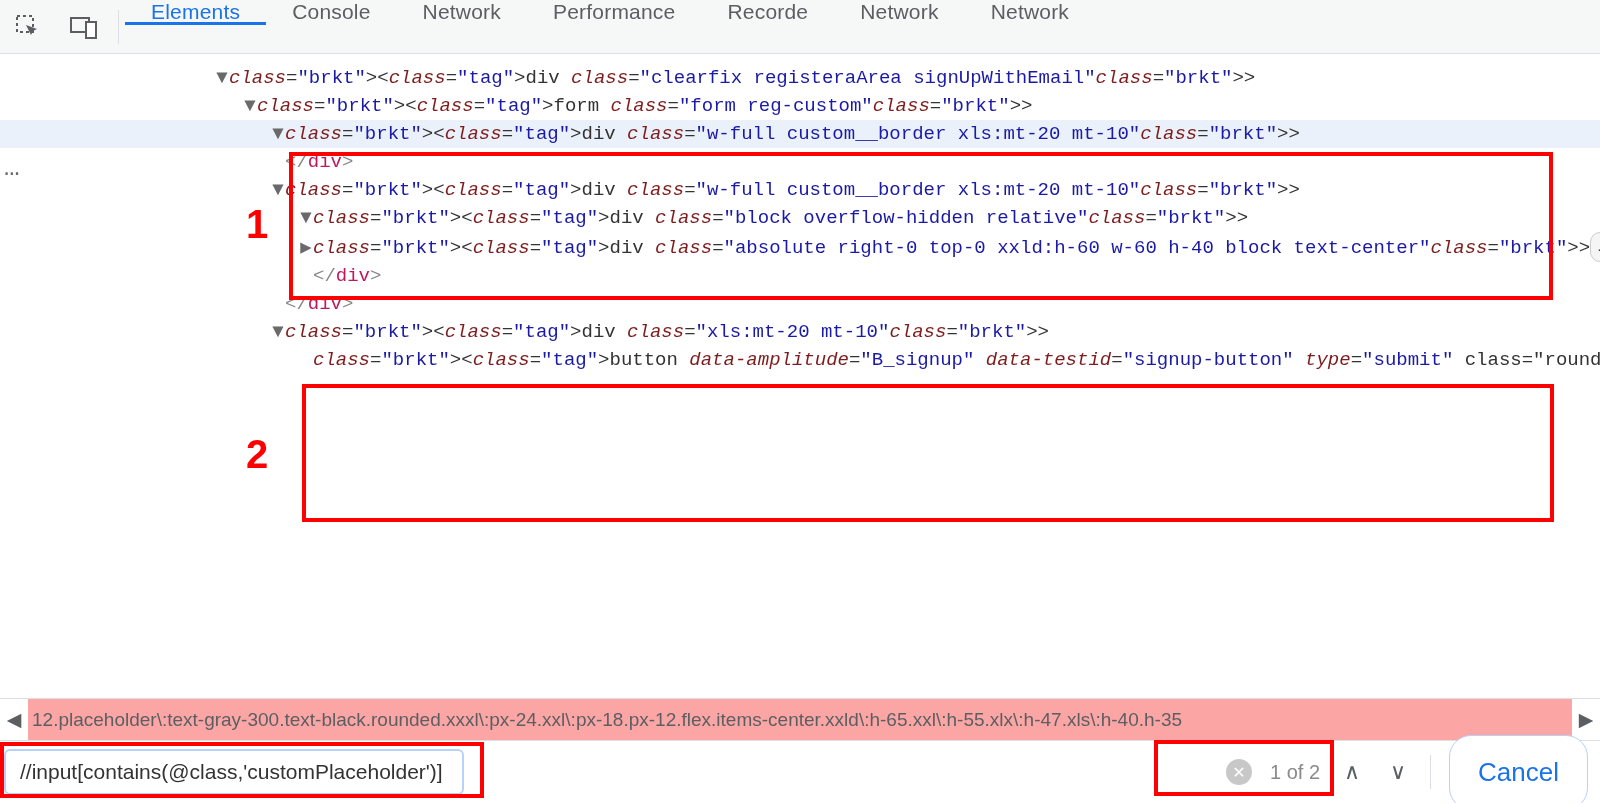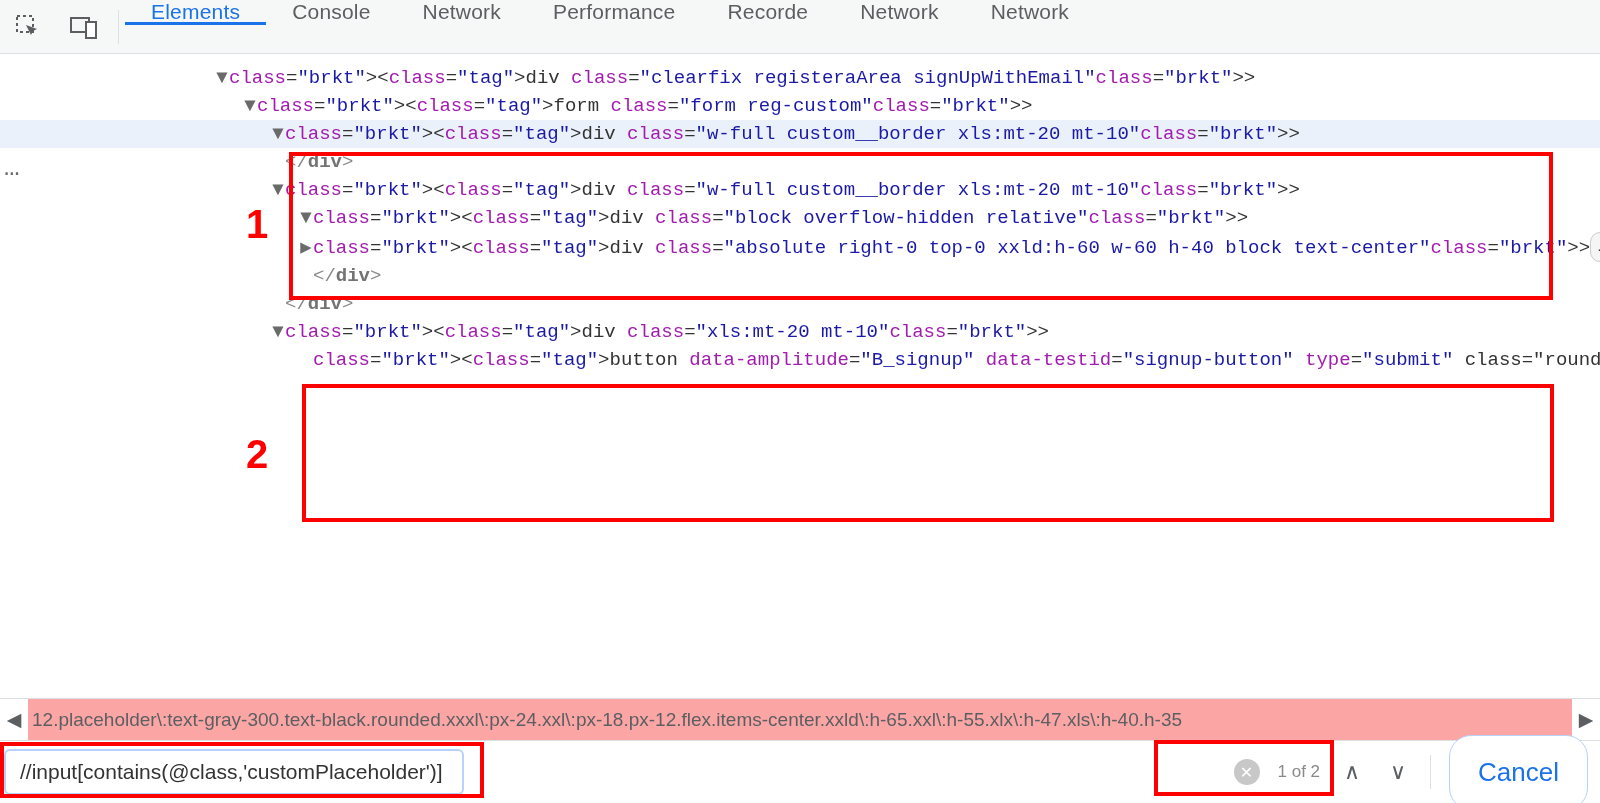--- a/index.html
+++ b/index.html
@@ -73,22 +73,22 @@
   .tree {
     position: absolute;
     left: 0;
     top: 10px;
     right: 0;
     white-space: pre;
   }
   .ln { display: block; padding-left: 0; }
   .arrow { color: #6a6a6a; display:inline-block; width: 14px; text-align:center; }
   .brkt { color: #888; }
-  .tag  { color: #737373; font-weight: bold; }
-  .attr { color: #a21caf; }
+  .tag  { color: #be185d; }
+  .attr { color: #7f1d1d; font-style: italic; }
   .val  { color: #1a1aa6; }
   .badge-flex{
      display:inline-block;
      font-size:14px;
      padding:0 7px;
      border:1px solid #ccc;
      border-radius:10px;
      background:#f5f5f5;
      vertical-align:2px;
   }
@@ -159,21 +159,21 @@
   }
   .findbar .spacer { flex: 1; }
   .findbar .clear-x {
     width: 26px; height: 26px;
     border-radius: 50%;
     background: #c8c8c8;
     color: #fff;
     display:flex;align-items:center;justify-content:center;
     font-size: 16px;
   }
-  .findbar .count { color: #8a8a8a; font-size: 17px; }
+  .findbar .count { color: #8a8a8a; font-size: 20px; }
   .findbar .navbtn {
     width: 28px; height: 38px;
     display:flex;align-items:center;justify-content:center;
     font-size: 22px;
     color:#5c5f62;
   }
   .findbar .divider { width:1px; height:34px; background:#dcdfe3; }
   .findbar .cancel {
     border: 1.5px solid #b8d1fb;
     border-radius: 22px;

